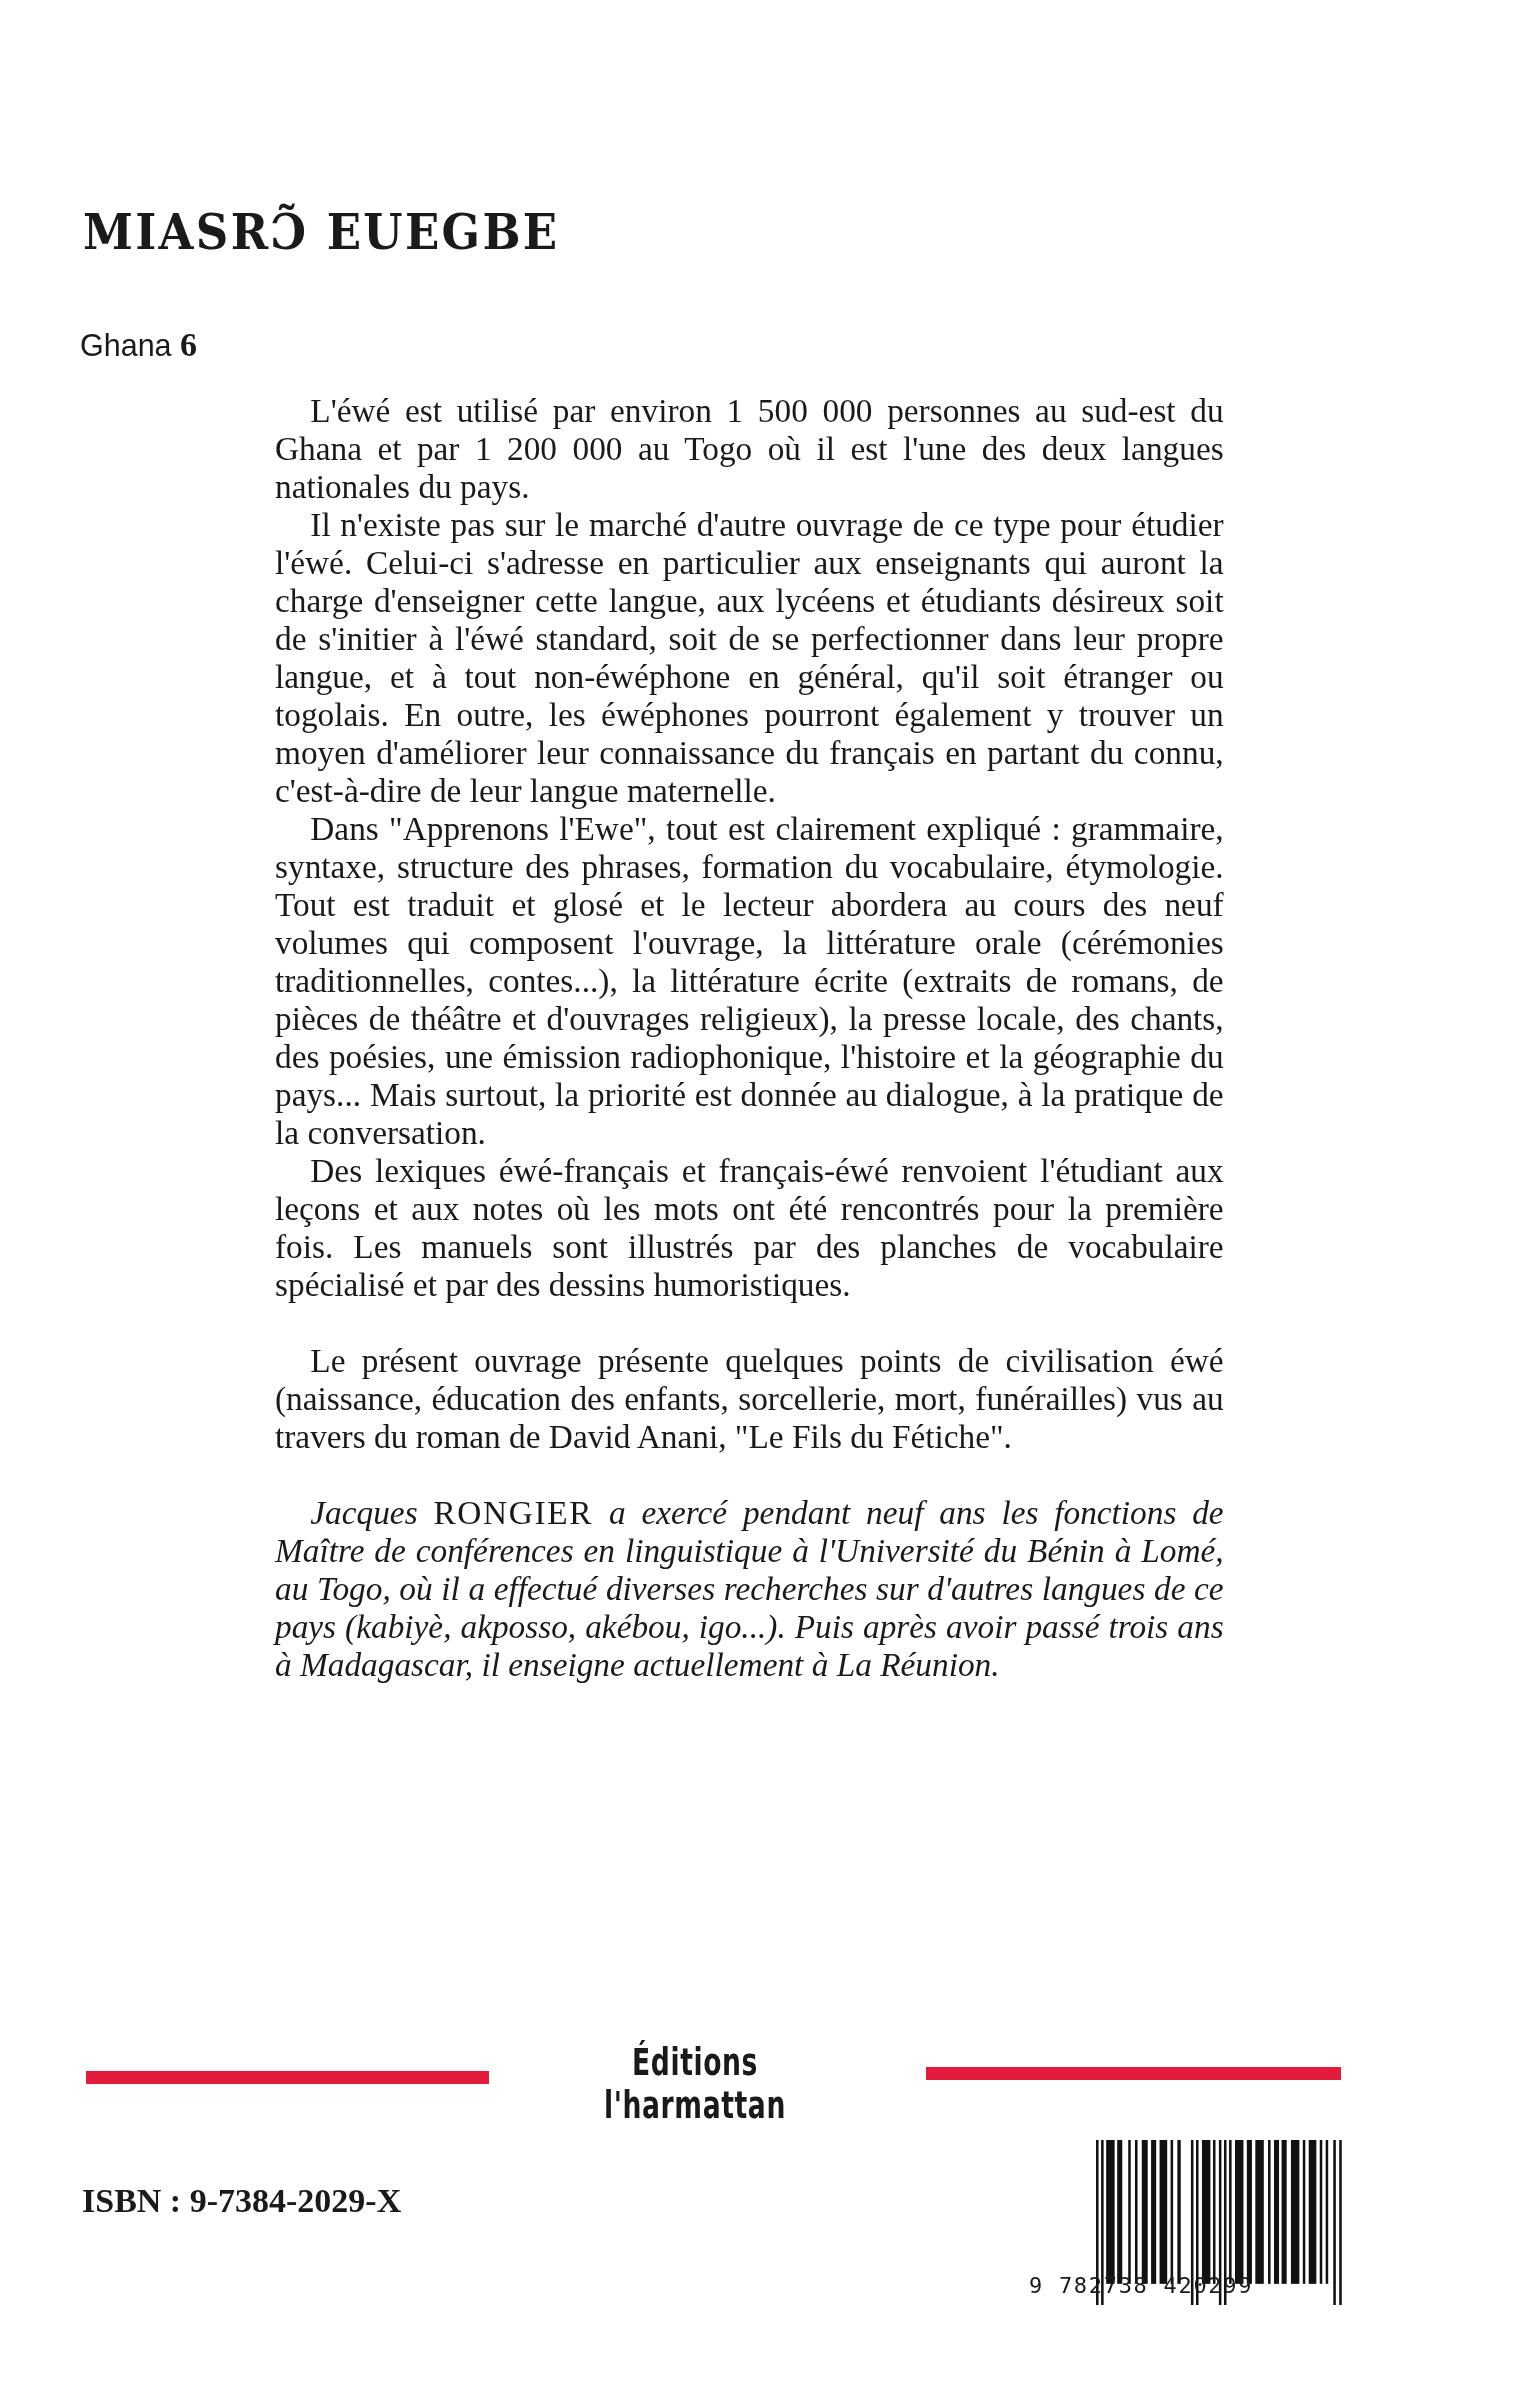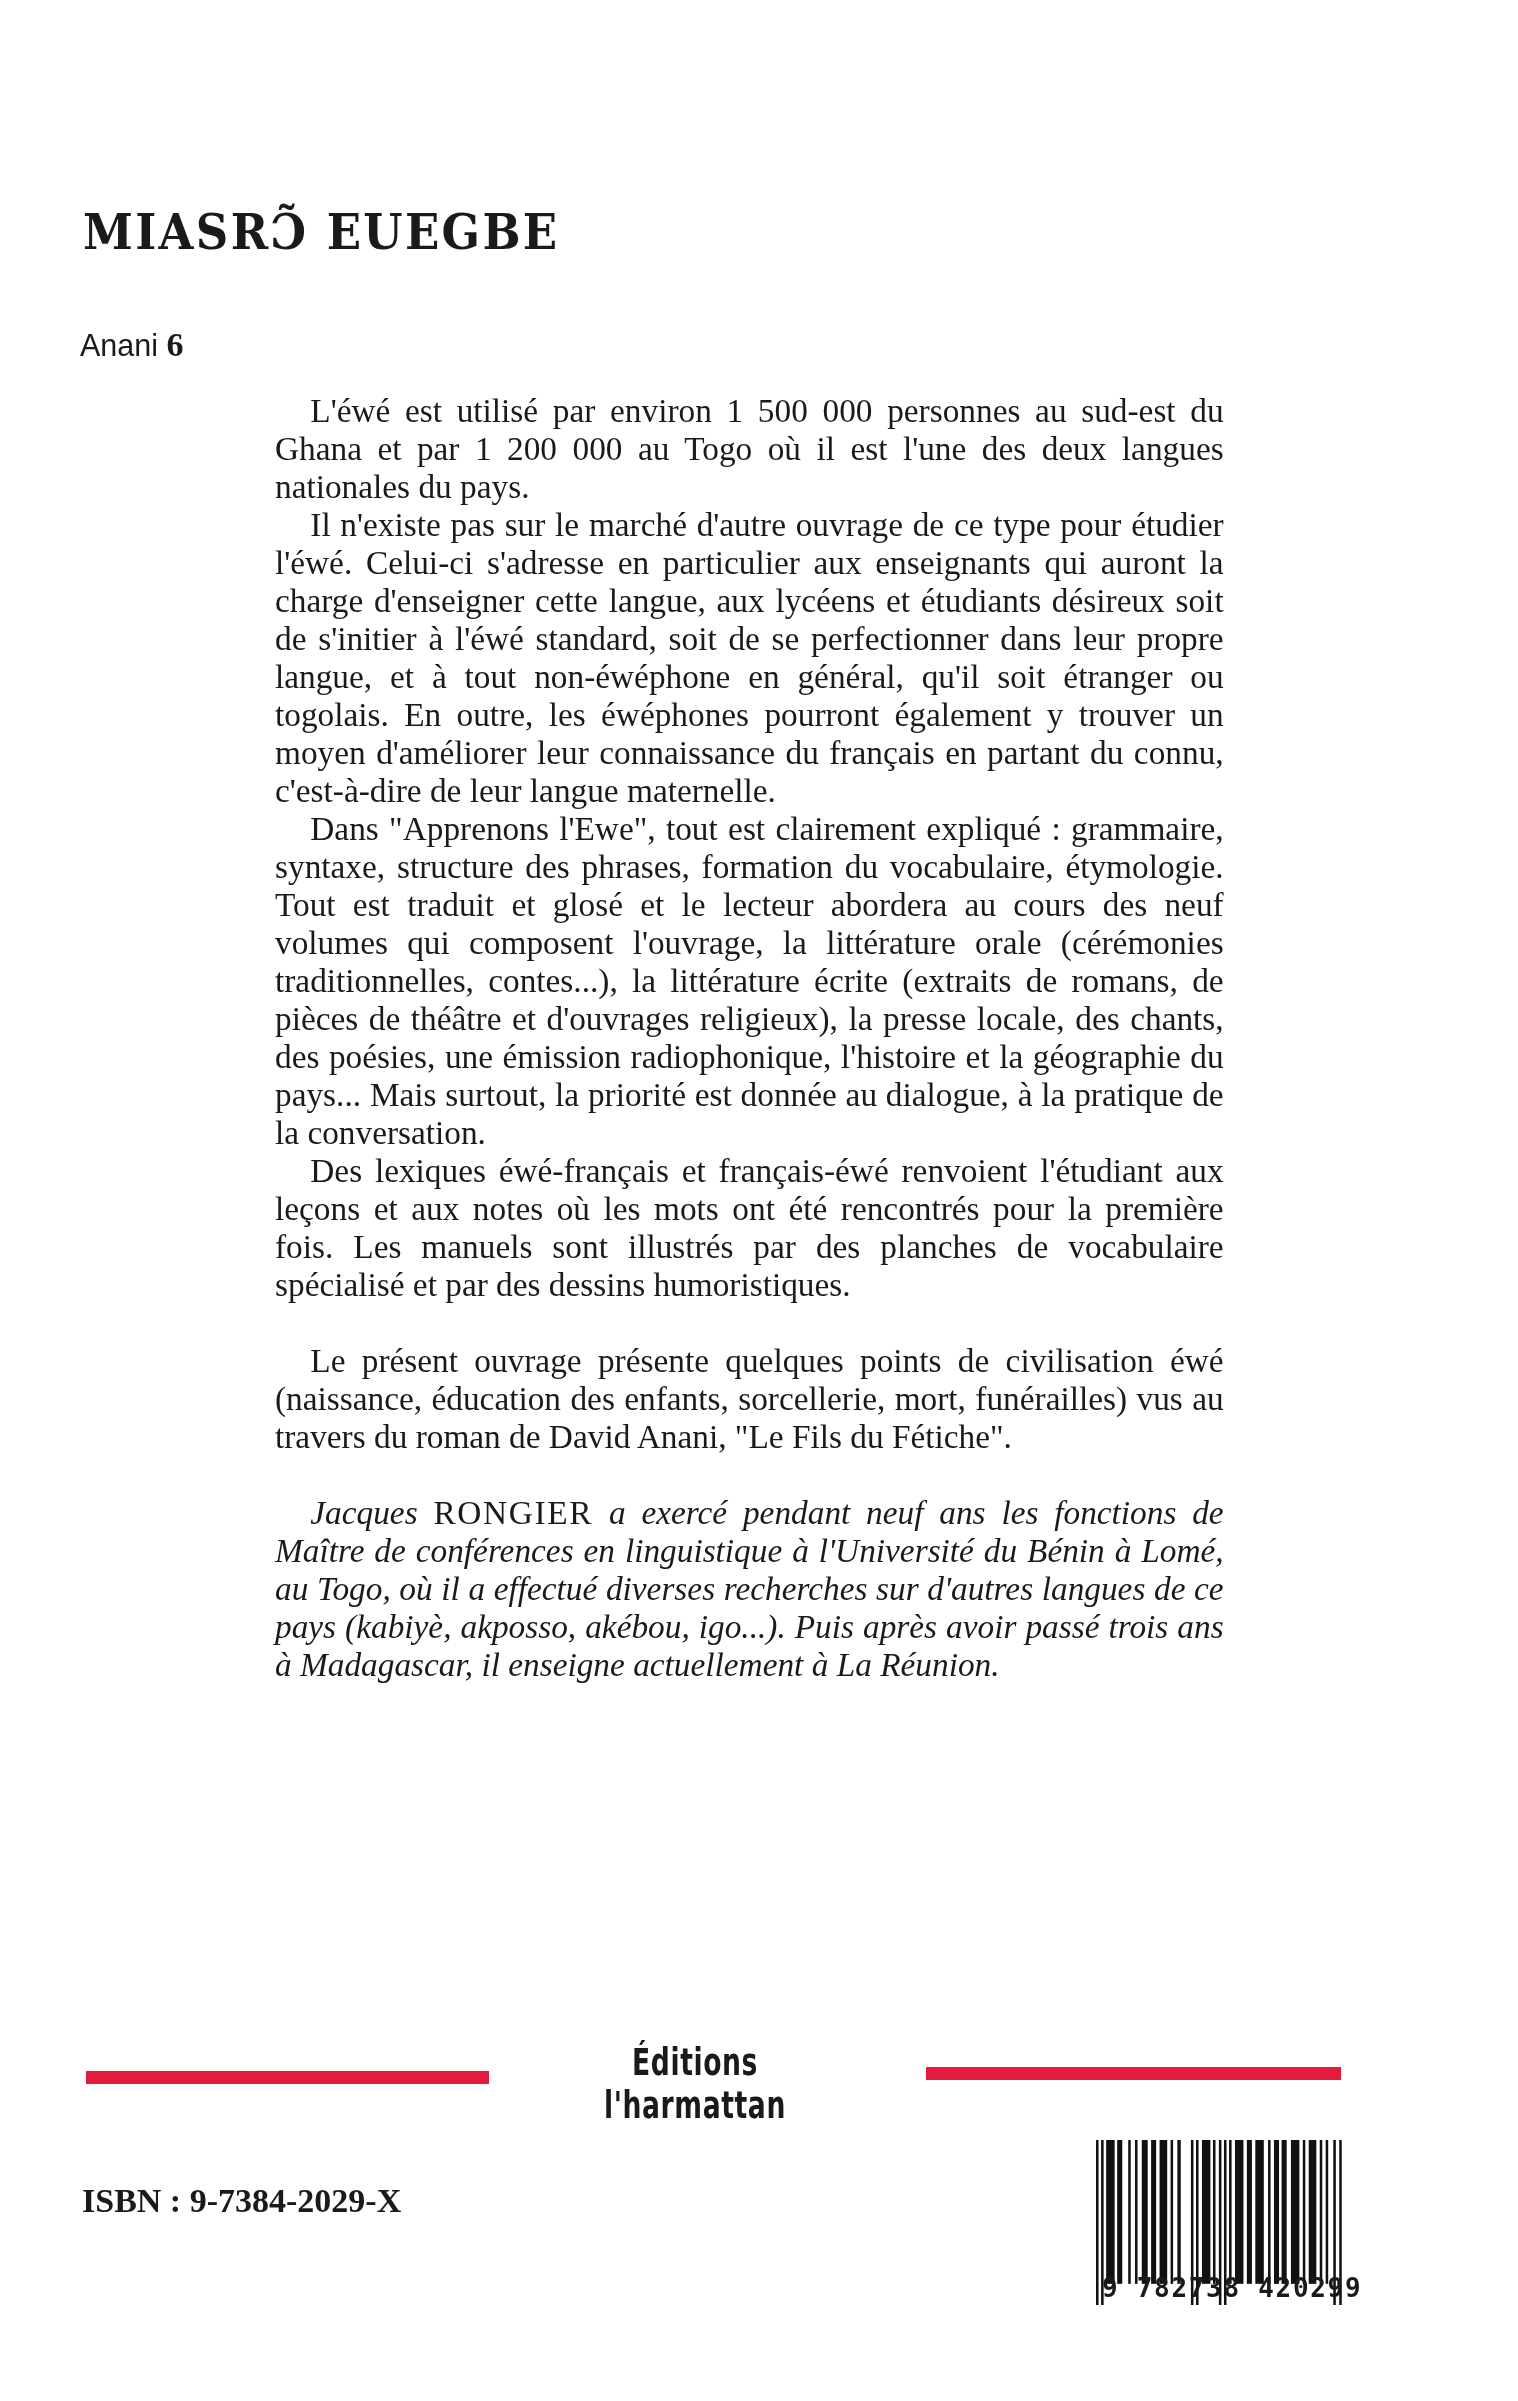--- a/index.html
+++ b/index.html
@@ -9,29 +9,29 @@
   .volume b { font-family:"Liberation Serif", serif; font-size:34px; }
   .body { position:absolute; left:275px; top:392px; width:968px; font-family:"Liberation Serif", serif; font-size:34px; line-height:38px; text-align:justify; transform:scaleX(0.98); transform-origin:left; }
   .body p { margin:0; text-indent:36px; }
   .body p.gap { margin-top:38px; }
   .bio { margin-top:38px !important; font-style:italic; }
   .bio .name { font-style:normal; letter-spacing:1.7px; }
   .red-bar { position:absolute; height:12.7px; background:#e31c3d; top:2071px; }
   .publisher { position:absolute; left:479px; top:2041px; width:432px; text-align:center; font-family:"DejaVu Sans", sans-serif; font-weight:bold; font-size:37px; transform:scaleX(0.72); transform-origin:center; letter-spacing:0.8px; }
   .isbn { position:absolute; left:82px; top:2182px; font-family:"Liberation Serif", serif; font-weight:bold; font-size:34px; }
   .barcode { position:absolute; left:1096px; top:2140px; width:250px; height:165px; }
-  .barcode-digits { position:absolute; left:1102px; top:2273px; width:271px; font-family:"DejaVu Sans Mono", monospace; font-size:26px; letter-spacing:1.7px; background:transparent;font-weight:bold; }
+  .barcode-digits { position:absolute; left:1029px; top:2273px; width:271px; font-family:"DejaVu Sans Mono", monospace; font-size:22px; letter-spacing:1.7px; background:transparent; }
 </style>
 </head>
 <body>
 
 <div class="title">MIASRƆ̃ EUEGBE</div>
 
 <div class="volume">
-  <span>Anani</span>
+  <span>Ghana</span>
   <b>6</b>
 </div>
 
 <div class="body">
   <p>L'éwé est utilisé par environ 1 500 000 personnes au sud-est du Ghana et par 1 200 000 au Togo où il est l'une des deux langues nationales du pays.</p>
   <p>Il n'existe pas sur le marché d'autre ouvrage de ce type pour étudier l'éwé. Celui-ci s'adresse en particulier aux enseignants qui auront la charge d'enseigner cette langue, aux lycéens et étudiants désireux soit de s'initier à l'éwé standard, soit de se perfectionner dans leur propre langue, et à tout non-éwéphone en général, qu'il soit étranger ou togolais. En outre, les éwéphones pourront également y trouver un moyen d'améliorer leur connaissance du français en partant du connu, c'est-à-dire de leur langue maternelle.</p>
   <p>Dans "Apprenons l'Ewe", tout est clairement expliqué : grammaire, syntaxe, structure des phrases, formation du vocabulaire, étymologie. Tout est traduit et glosé et le lecteur abordera au cours des neuf volumes qui composent l'ouvrage, la littérature orale (cérémonies traditionnelles, contes...), la littérature écrite (extraits de romans, de pièces de théâtre et d'ouvrages religieux), la presse locale, des chants, des poésies, une émission radiophonique, l'histoire et la géographie du pays... Mais surtout, la priorité est donnée au dialogue, à la pratique de la conversation.</p>
   <p>Des lexiques éwé-français et français-éwé renvoient l'étudiant aux leçons et aux notes où les mots ont été rencontrés pour la première fois. Les manuels sont illustrés par des planches de vocabulaire spécialisé et par des dessins humoristiques.</p>
   <p class="gap">Le présent ouvrage présente quelques points de civilisation éwé (naissance, éducation des enfants, sorcellerie, mort, funérailles) vus au travers du roman de David Anani, "Le Fils du Fétiche".</p>
   <p class="bio">

